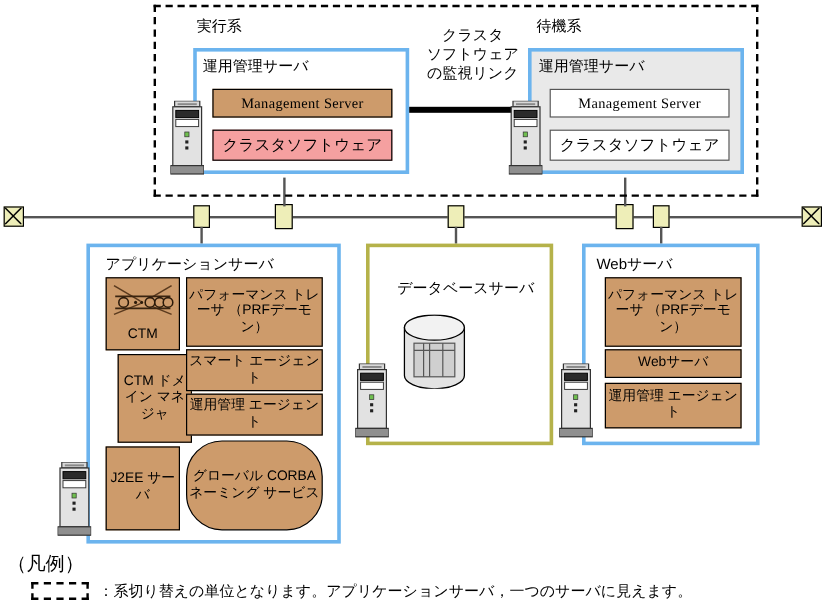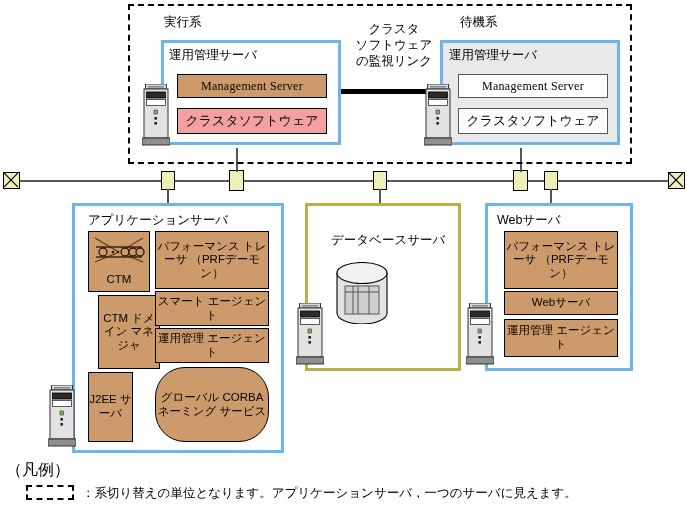--- a/index.html
+++ b/index.html
@@ -134,21 +134,21 @@
     <rect x="12.4" y="38" width="2.6" height="2.6" fill="#222"></rect>
     <rect x="0" y="54" width="28" height="7" fill="#8f8f8f" stroke="#333" stroke-width="1"></rect>
   </svg>
 </div>
 
 <div class="link-label" style="left:341px;top:21px;width:106px;">クラスタ
 ソフトウェア
 の監視リンク</div>
 <div class="heartbeat" style="left:341px;top:89px;width:106px;"></div>
 
-<div class="group-title" style="left:460px;top:14px;">待機系</div>
+<div class="group-title" style="left:447px;top:14px;">待機系</div>
 
 <div class="abs blue-frame gray" style="left:440px;top:40px;width:180px;height:105px;"></div>
 <div class="group-title" style="left:449px;top:47px;">運用管理サーバ</div>
 
 <div class="comp white mono plain" style="left:458px;top:74px;width:150px;height:24px;">Management Server</div>
 <div class="comp white plain" style="left:458px;top:108px;width:150px;height:26px;font-size:13px;">クラスタソフトウェア</div>
 
 <div class="tower" style="left:424px;top:84px;width:28px;height:62px;">
   <svg width="28" height="62" viewBox="0 0 28 62">
     <rect x="3.5" y="0" width="21" height="5" fill="#d8d8d8" stroke="#333" stroke-width="1"></rect>
@@ -182,21 +182,21 @@
     <circle cx="25" cy="17" r="1.3" fill="#2b1a0a"></circle>
     <circle cx="32" cy="17" r="4" fill="#cd9b6b" stroke="#2b1a0a" stroke-width="1.3"></circle>
     <circle cx="40" cy="17" r="4" fill="#cd9b6b" stroke="#2b1a0a" stroke-width="1.3"></circle>
     <circle cx="47" cy="17" r="4" fill="#cd9b6b" stroke="#2b1a0a" stroke-width="1.3"></circle>
   </svg>
 </div>
 
 <div class="comp" style="left:88px;top:295px;width:62px;height:74px;margin-left:10px;">CTM
 ドメイン
 マネジャ</div>
-<div class="comp" style="left:88px;top:372px;width:45px;height:70px;">J2EE
+<div class="comp" style="left:88px;top:372px;width:62px;height:70px;">J2EE
 サーバ</div>
 
 <div class="comp" style="left:155px;top:231px;width:114px;height:58px;">パフォーマンス
 トレーサ
 （PRFデーモン）</div>
 <div class="comp" style="left:155px;top:291px;width:114px;height:35px;">スマート
 エージェント</div>
 <div class="comp" style="left:155px;top:328px;width:114px;height:35px;">運用管理
 エージェント</div>
 <div class="comp" style="left:155px;top:367px;width:114px;height:75px;border-radius:30px;">グローバル

